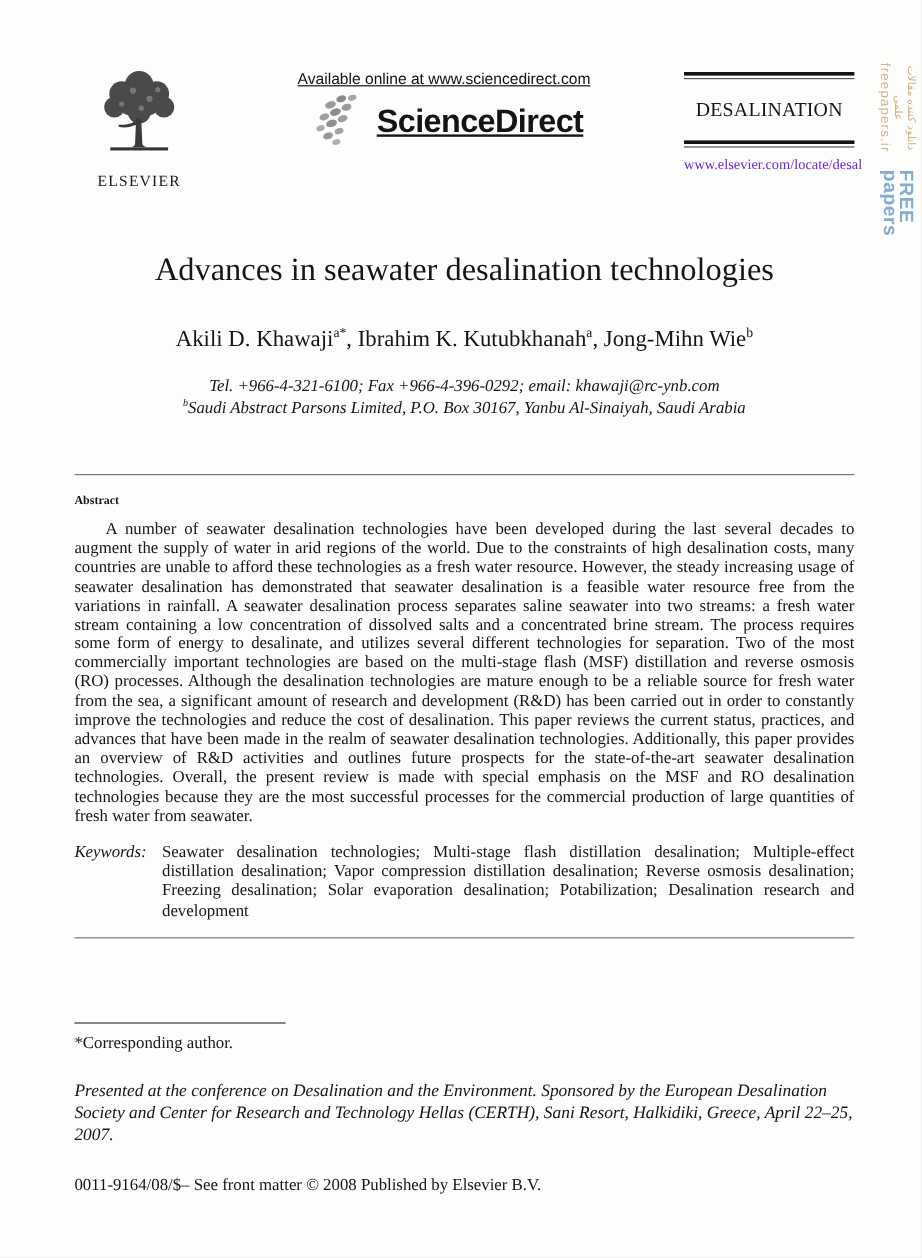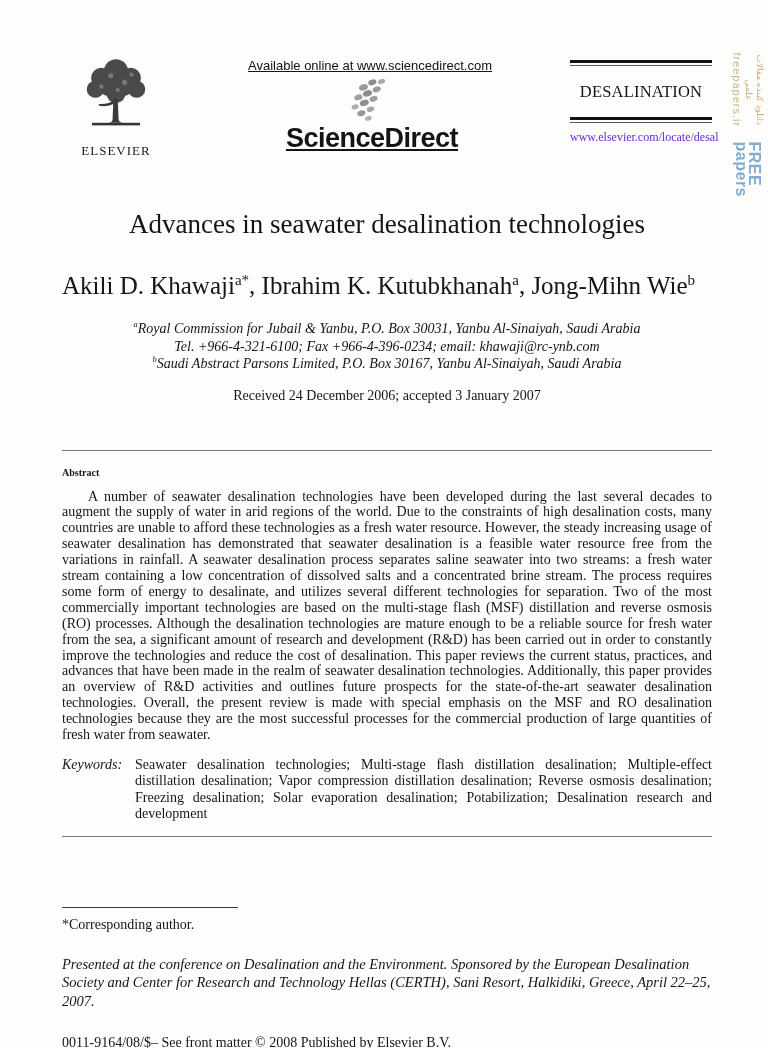--- a/index.html
+++ b/index.html
@@ -16,38 +16,38 @@
   .content { position: absolute; left: 62px; right: 56px; top: 0; }
 
   
   .header { display: flex; justify-content: space-between; margin-top: 54px; }
   .elsevier { width: 108px; text-align: center; flex: none; }
   .elsevier svg { display: block; margin: 0 auto; }
   .elsevier-word { font-size: 13px; letter-spacing: 1px; margin-top: 3px; color: #1a1a1a; }
 
   .center-head { text-align: center; padding-top: 4px; flex: 1; text-decoration: underline; }
   .avail { font-family: "Liberation Sans", sans-serif; font-size: 13px; color: #111; }
-  .sd-row { display: flex; align-items: center; justify-content: center; margin-top: 6px; flex-direction: column; }
+  .sd-row { display: flex; align-items: center; justify-content: center; margin-top: 6px; }
   .sd-word {
     font-family: "Liberation Sans", sans-serif;
     font-size: 27px; font-weight: 600; letter-spacing: -0.5px; color: #141414;
     margin-left: 4px;
   }
   .cite { font-size: 15.5px; margin-top: 15px; color: #141414; }
 
   .desal-box { width: 142px; flex: none; padding-top: 6px; }
   .drule .t { height: 3px; background: #121212; }
   .drule .g { height: 2px; }
   .drule .b { height: 1px; background: #555; }
   .desal-name { text-align: center; font-weight: normal; font-size: 16.5px; margin: 16px 0 15px 0; letter-spacing: 0.2px; }
   .desal-url { text-align: left; font-size: 12px; margin-top: 7px; color: #6d28d9; }
 
   
   .title { text-align: center; font-size: 27px; margin-top: 50px; font-weight: normal; }
-  .authors { text-align: left; font-size: 25px; margin-top: 32px; }
+  .authors { text-align: center; font-size: 19px; margin-top: 32px; }
   .sup { vertical-align: super; font-size: 60%; line-height: 0; }
   .affils { text-align: center; font-style: italic; font-size: 14px; line-height: 17.5px; margin-top: 20px; }
   .received { text-align: center; font-size: 14px; margin-top: 15px; }
 
   
   .hrule { border: 0; border-top: 1px solid #7a7a7a; margin: 0; }
   .rule-top { margin-top: 46px; }
   .abstract-head { font-weight: bold; font-size: 10px; margin-top: 16px; }
   .abstract-body {
     font-size: 14px; line-height: 15.9px; text-align: justify;
@@ -163,26 +163,24 @@
 
     </div>
 
     <div class="title">Advances in seawater desalination technologies</div>
 
     <div class="authors">
       <span>Akili D. Khawaji</span><span class="sup">a*</span><span>, </span><span>Ibrahim K. Kutubkhanah</span><span class="sup">a</span><span>, </span><span>Jong-Mihn Wie</span><span class="sup">b</span>
     </div>
 
     <div class="affils">
-      <div><span class="sup">a</span><span>Royal Commission for Jubail &amp; Yanbu, P.O. Box 30031, Yanbu Al-Sinaiyah, Saudi Arabia</span></div>
-      <div><span>Tel. +966-4-321-6100; Fax +966-4-396-0234; email: khawaji@rc-ynb.com</span></div>
+      <div><span>Tel. +966-4-321-6100; Fax +966-4-396-0292; email: khawaji@rc-ynb.com</span></div>
       <div><span class="sup">b</span><span>Saudi Abstract Parsons Limited, P.O. Box 30167, Yanbu Al-Sinaiyah, Saudi Arabia</span></div>
     </div>
 
-    <div class="received">Received 24 December 2006; accepted 3 January 2007</div>
 
     <hr class="hrule rule-top">
     <div class="abstract-head">Abstract</div>
     <div class="abstract-body">A number of seawater desalination technologies have been developed during the last several decades to augment the supply of water in arid regions of the world. Due to the constraints of high desalination costs, many countries are unable to afford these technologies as a fresh water resource. However, the steady increasing usage of seawater desalination has demonstrated that seawater desalination is a feasible water resource free from the variations in rainfall. A seawater desalination process separates saline seawater into two streams: a fresh water stream containing a low concentration of dissolved salts and a concentrated brine stream. The process requires some form of energy to desalinate, and utilizes several different technologies for separation. Two of the most commercially important technologies are based on the multi-stage flash (MSF) distillation and reverse osmosis (RO) processes. Although the desalination technologies are mature enough to be a reliable source for fresh water from the sea, a significant amount of research and development (R&amp;D) has been carried out in order to constantly improve the technologies and reduce the cost of desalination. This paper reviews the current status, practices, and advances that have been made in the realm of seawater desalination technologies. Additionally, this paper provides an overview of R&amp;D activities and outlines future prospects for the state-of-the-art seawater desalination technologies. Overall, the present review is made with special emphasis on the MSF and RO desalination technologies because they are the most successful processes for the commercial production of large quantities of fresh water from seawater.</div>
 
     <div class="keywords">
       <span class="kw-label">Keywords:</span>
       <span class="kw-text">Seawater desalination technologies; Multi-stage flash distillation desalination; Multiple-effect distillation desalination; Vapor compression distillation desalination; Reverse osmosis desalination; Freezing desalination; Solar evaporation desalination; Potabilization; Desalination research and development</span>
     </div>
 

